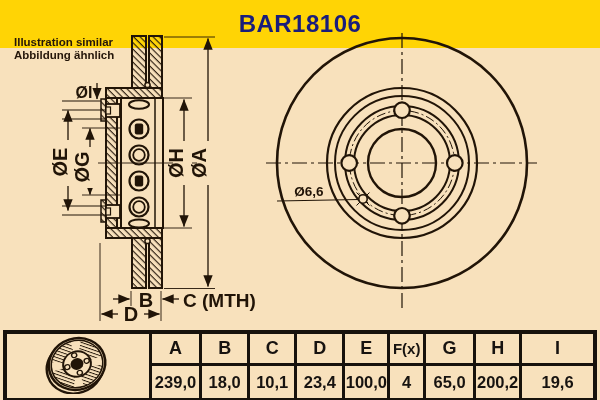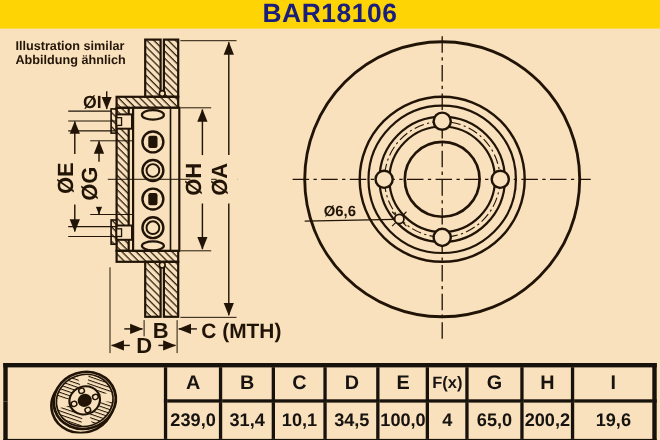--- a/index.html
+++ b/index.html
@@ -1,18 +1,18 @@
 <!DOCTYPE html>
 <html><head>
 <meta charset="utf-8">
 <style>
   html,body{margin:0;padding:0;width:600px;height:400px;overflow:hidden;
     background:#f8e1bc;font-family:"Liberation Sans",sans-serif;}
   .stage{position:relative;width:600px;height:400px;background:#f8e1bc;}
-  .banner{position:absolute;left:0;top:0;width:600px;height:26px;background:#ffd405;
+  .banner{position:absolute;left:0;top:0;width:600px;height:48px;background:#ffd405;
     display:flex;align-items:center;justify-content:center;}
   .banner .title{color:#191d7c;font-weight:bold;font-size:24px;letter-spacing:.5px;
     font-family:"Liberation Sans",sans-serif;}
   .note{position:absolute;left:14px;top:36px;color:#241509;font-weight:bold;
     font-size:11.5px;line-height:12.5px;}
   svg.draw{position:absolute;left:0;top:0;pointer-events:none;}
   .dimtxt{font-family:"Liberation Sans",sans-serif;font-weight:bold;fill:#211407;}
   table.spec{position:absolute;left:3px;top:330px;width:594px;border-collapse:collapse;
     table-layout:fixed;background:#f8e1bc;border:4px solid #17120c;}
   table.spec th,table.spec td{border:3px solid #17120c;text-align:center;
@@ -202,23 +202,23 @@
       <th>C</th>
       <th>D</th>
       <th>E</th>
       <th class="fx">F(x)</th>
       <th>G</th>
       <th>H</th>
       <th>I</th>
     </tr>
     <tr>
       <td>239,0</td>
-      <td>31,4</td>
+      <td>18,0</td>
       <td>10,1</td>
-      <td>34,5</td>
+      <td>23,4</td>
       <td>100,0</td>
       <td>4</td>
       <td>65,0</td>
       <td>200,2</td>
       <td>19,6</td>
     </tr>
   </tbody>
     </table>
 
 </div>

